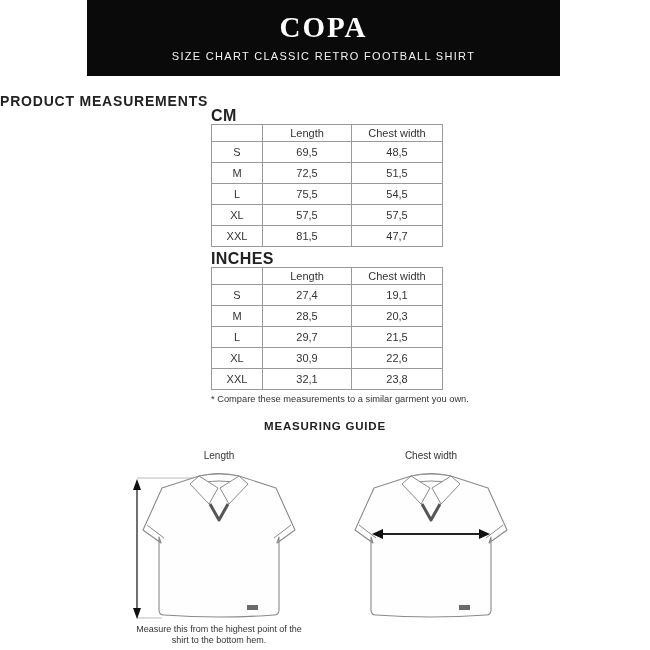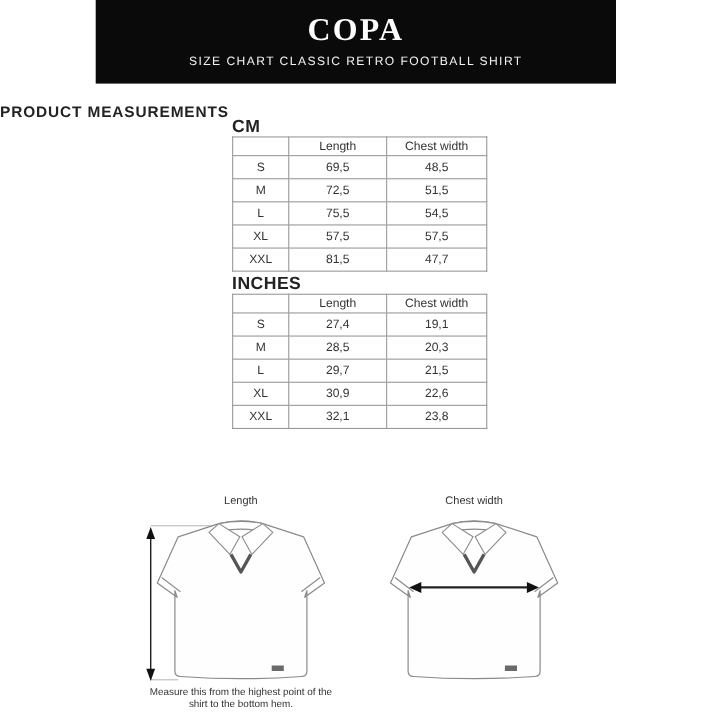--- a/index.html
+++ b/index.html
@@ -129,23 +129,25 @@
           </tr>
           <tr>
             <td>XXL</td>
             <td>32,1</td>
             <td>23,8</td>
           </tr>
         </tbody>
       </table>
 
     <div class="footnotes">
+      <div class="footnote">* Compare these measurements to a similar garment you own.</div>
     </div>
   </section>
 
+  <div class="mg-title">MEASURING GUIDE</div>
 
   <section class="figures">
 
     <figure class="fig fig-length">
       <div class="fig-label">Length</div>
       <svg viewBox="0 0 210 152">
 
         <line x1="23" y1="10" x2="83" y2="10" stroke="#aaaaaa" stroke-width="0.8"></line>
         <line x1="23" y1="150" x2="48" y2="150" stroke="#aaaaaa" stroke-width="0.8"></line>
 

